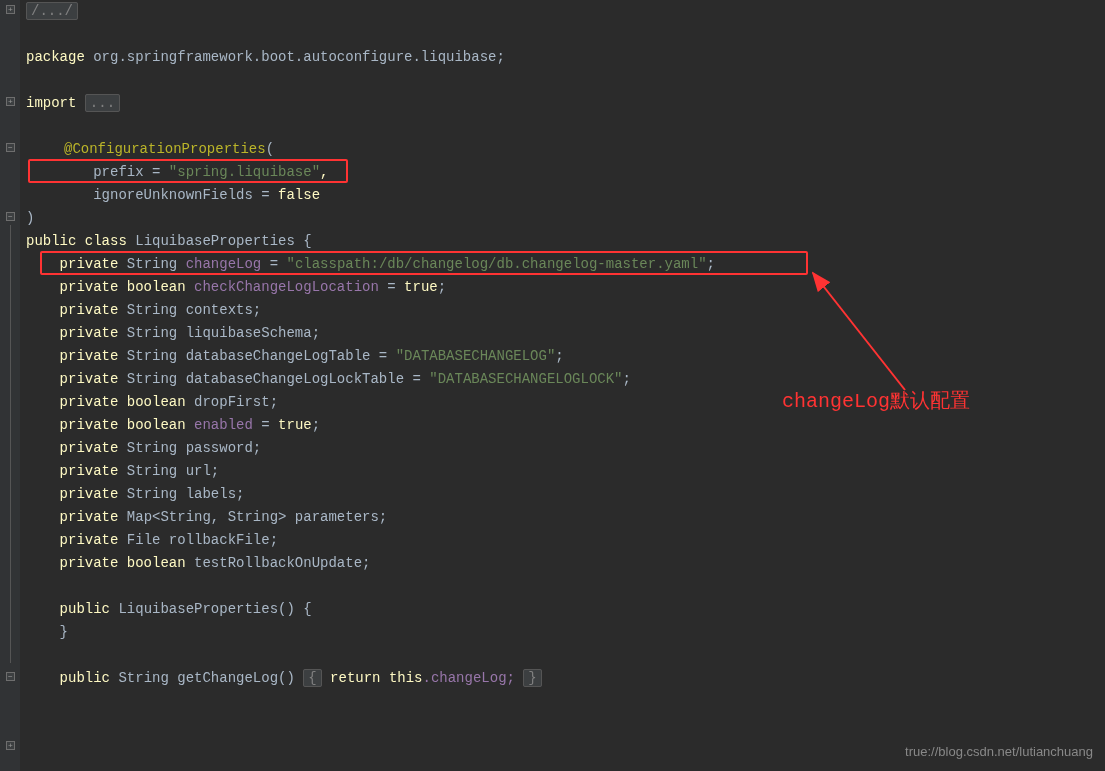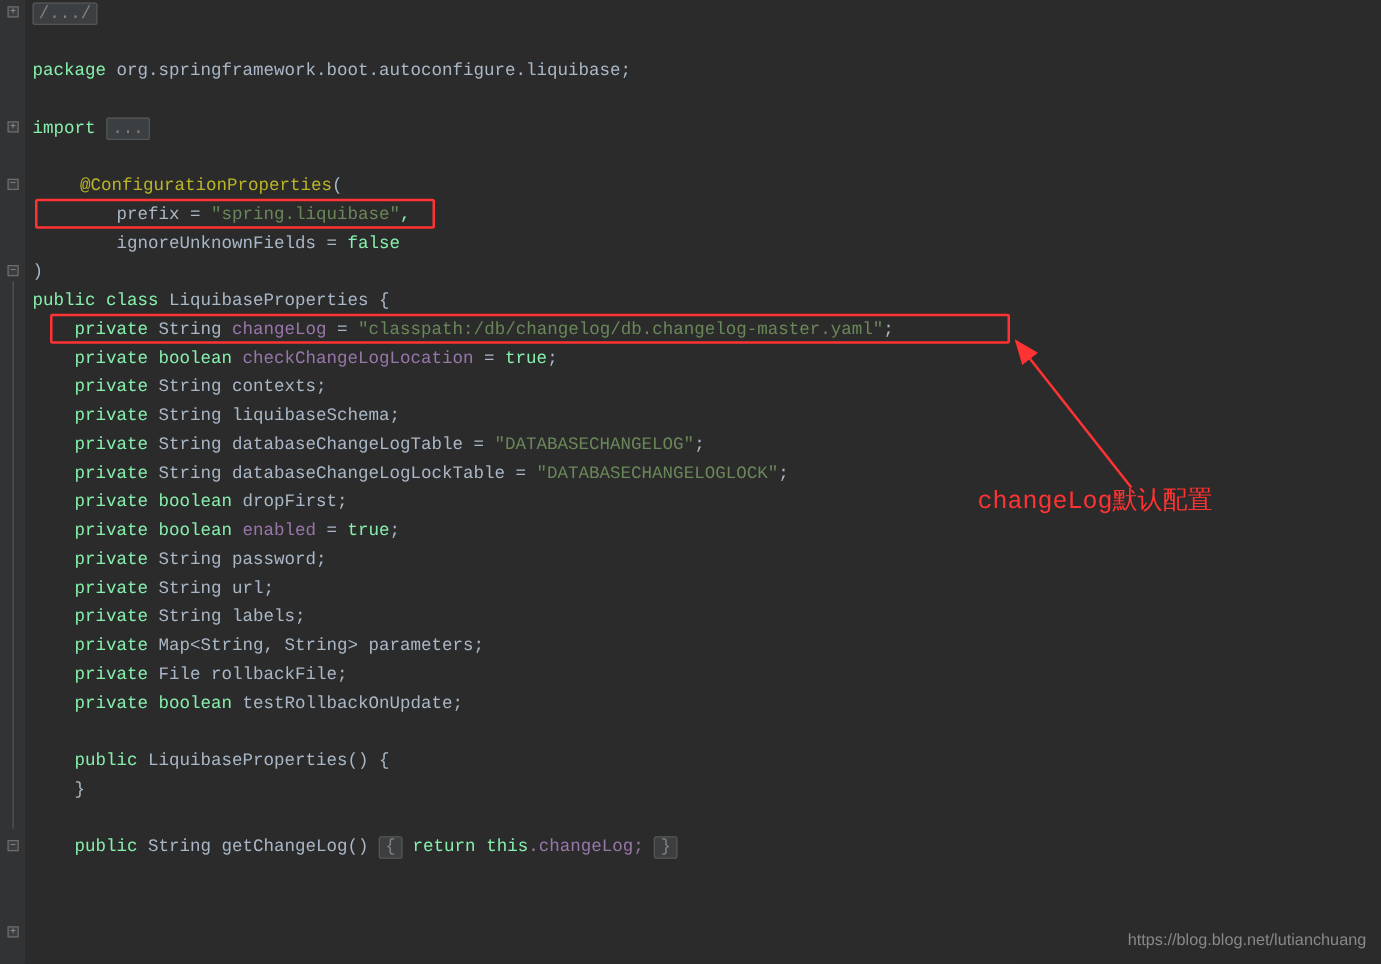--- a/index.html
+++ b/index.html
@@ -39,21 +39,21 @@
 }
 .code-area {
   flex: 1;
   padding-left: 6px;
   position: relative;
 }
 .line {
   height: 23px;
   white-space: pre;
 }
-.kw { color: #86efac; margin-top: 12px; }
+.kw { color: #fef9c3; margin-top: 12px; }
 .str { color: #6a8759; }
 .ann { color: #bbb529; padding-left: 38px; }
 .fold-box {
   background: #3c3f41;
   border: 1px solid #555;
   color: #808080;
   padding: 0 4px;
   border-radius: 2px;
 }
 .comment { color: #808080; }
@@ -160,13 +160,13 @@
   <defs>
     <marker id="arrowhead" markerWidth="10" markerHeight="8" refX="9" refY="4" orient="auto">
       <polygon points="0 0, 10 4, 0 8" fill="#ff3333"></polygon>
     </marker>
   </defs>
   <line x1="100" y1="125" x2="8" y2="8" stroke="#ff3333" stroke-width="2" marker-end="url(#arrowhead)"></line>
 </svg>
 
 <div class="annotation-text">changeLog默认配置</div>
 
-<div class="watermark">https://blog.blog.net/lutianchuang</div>
+<div class="watermark">true://blog.csdn.net/lutianchuang</div>
 
 </body></html>

